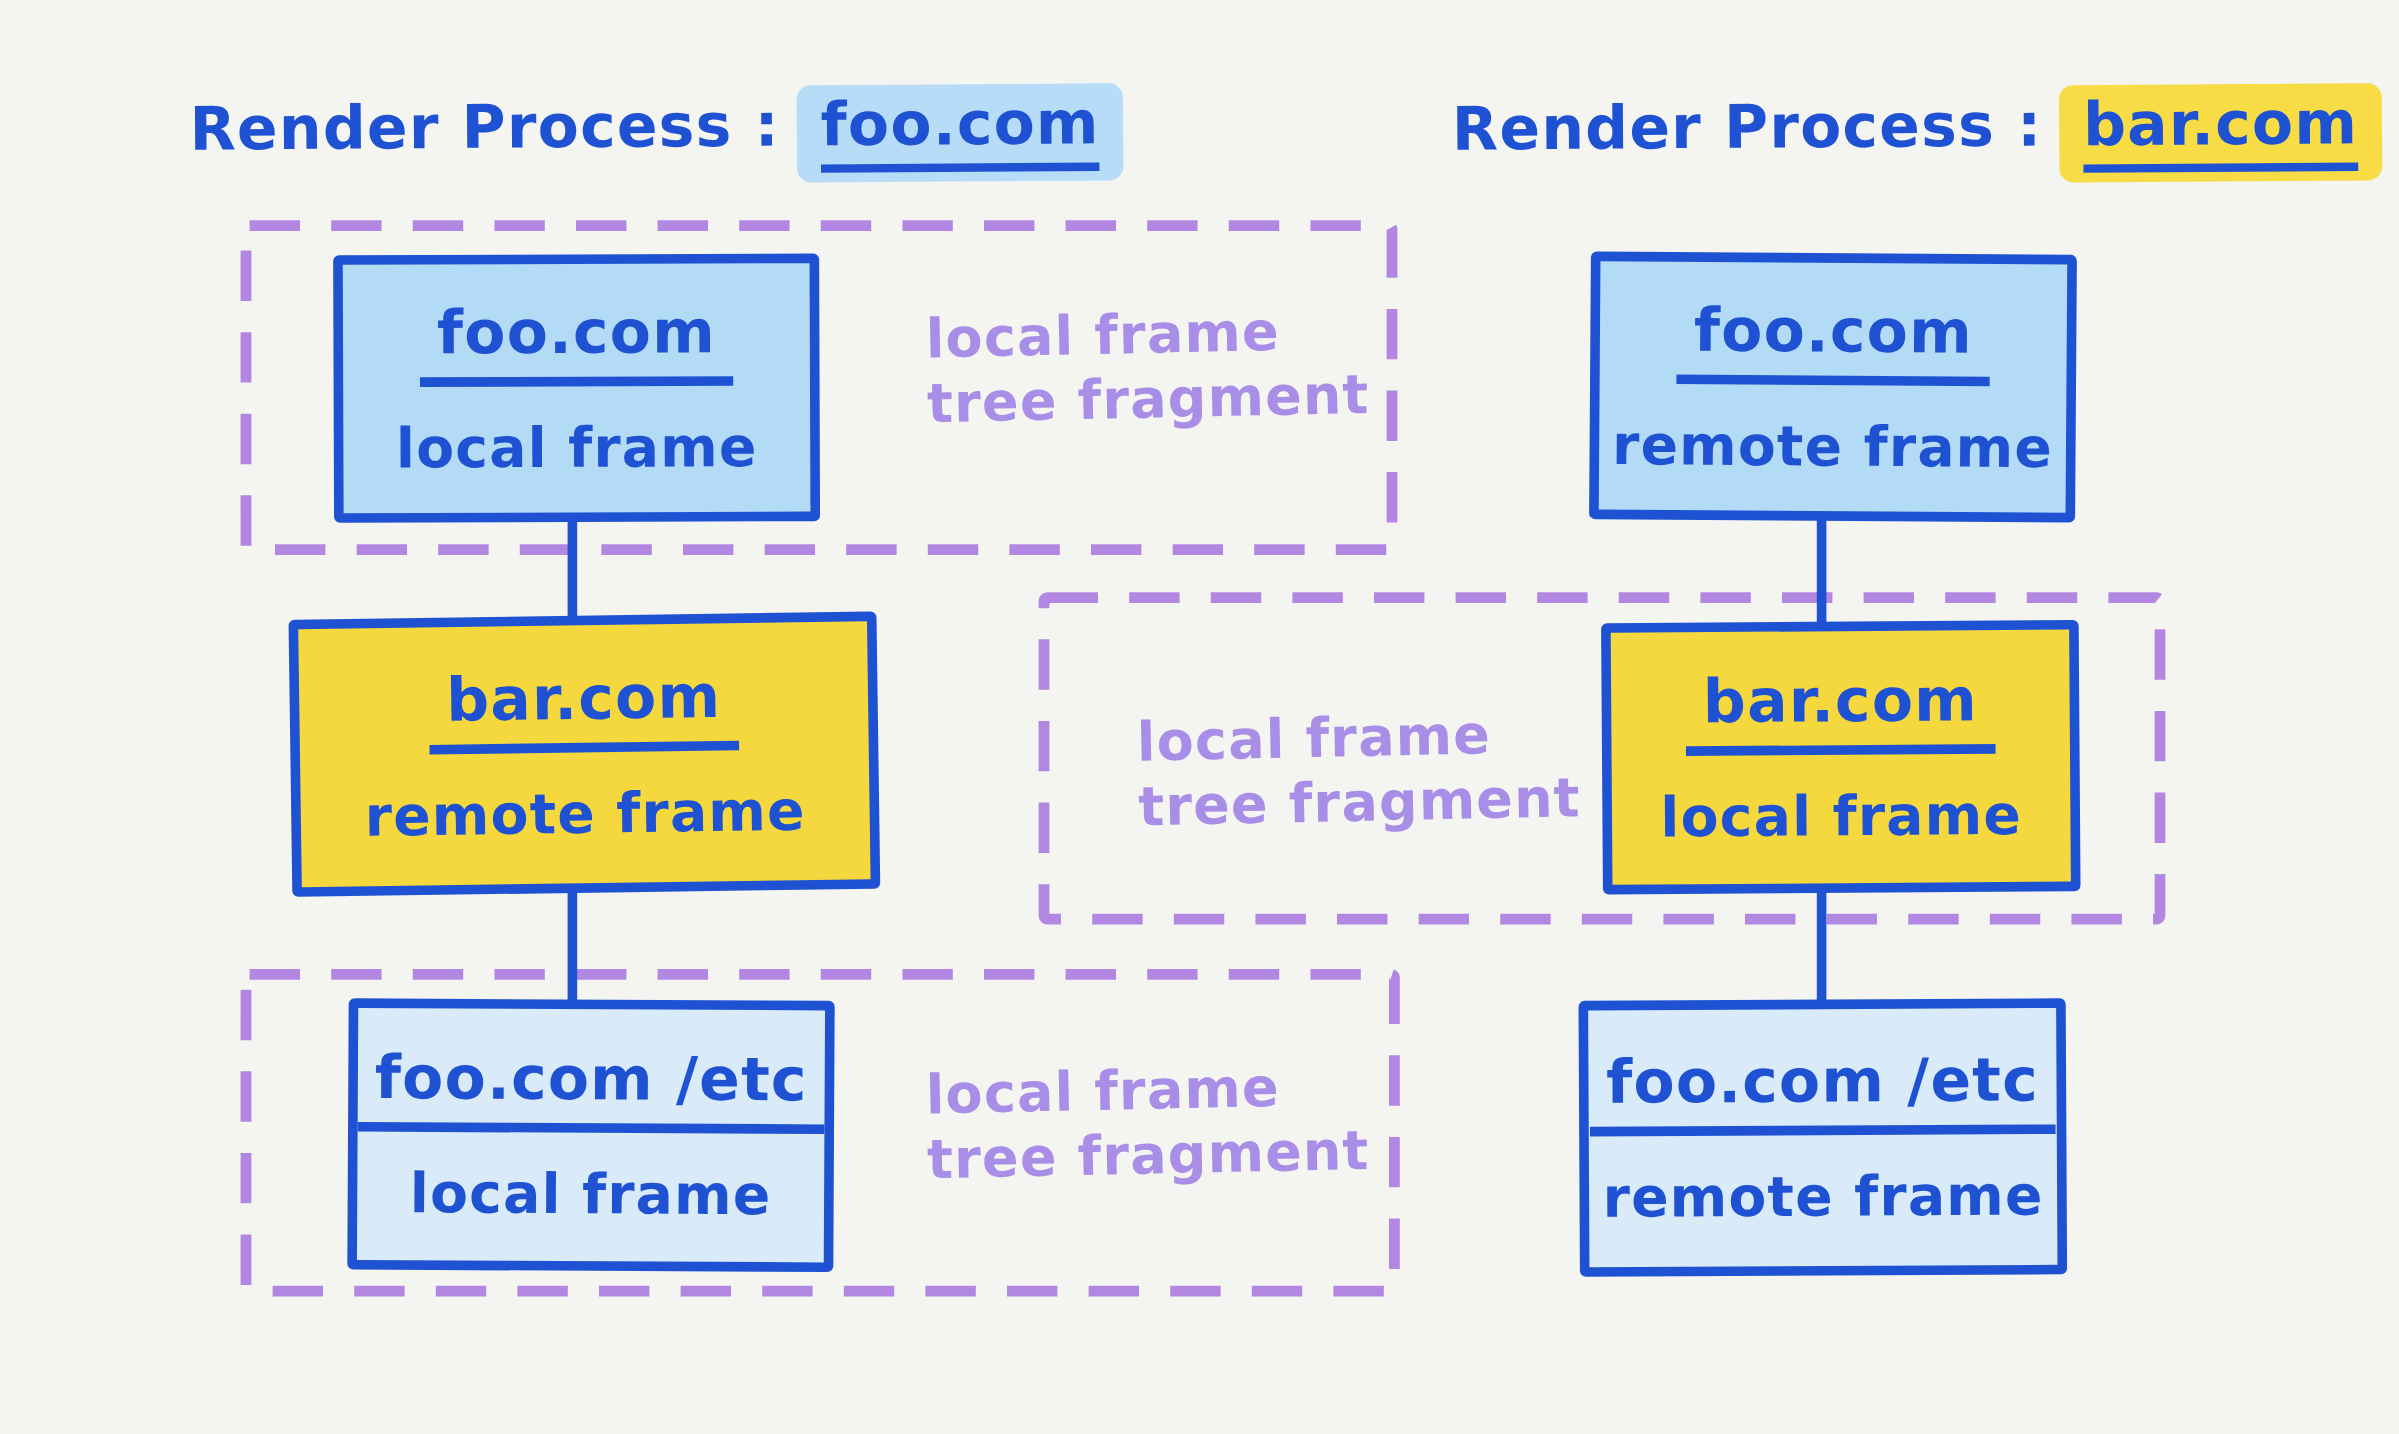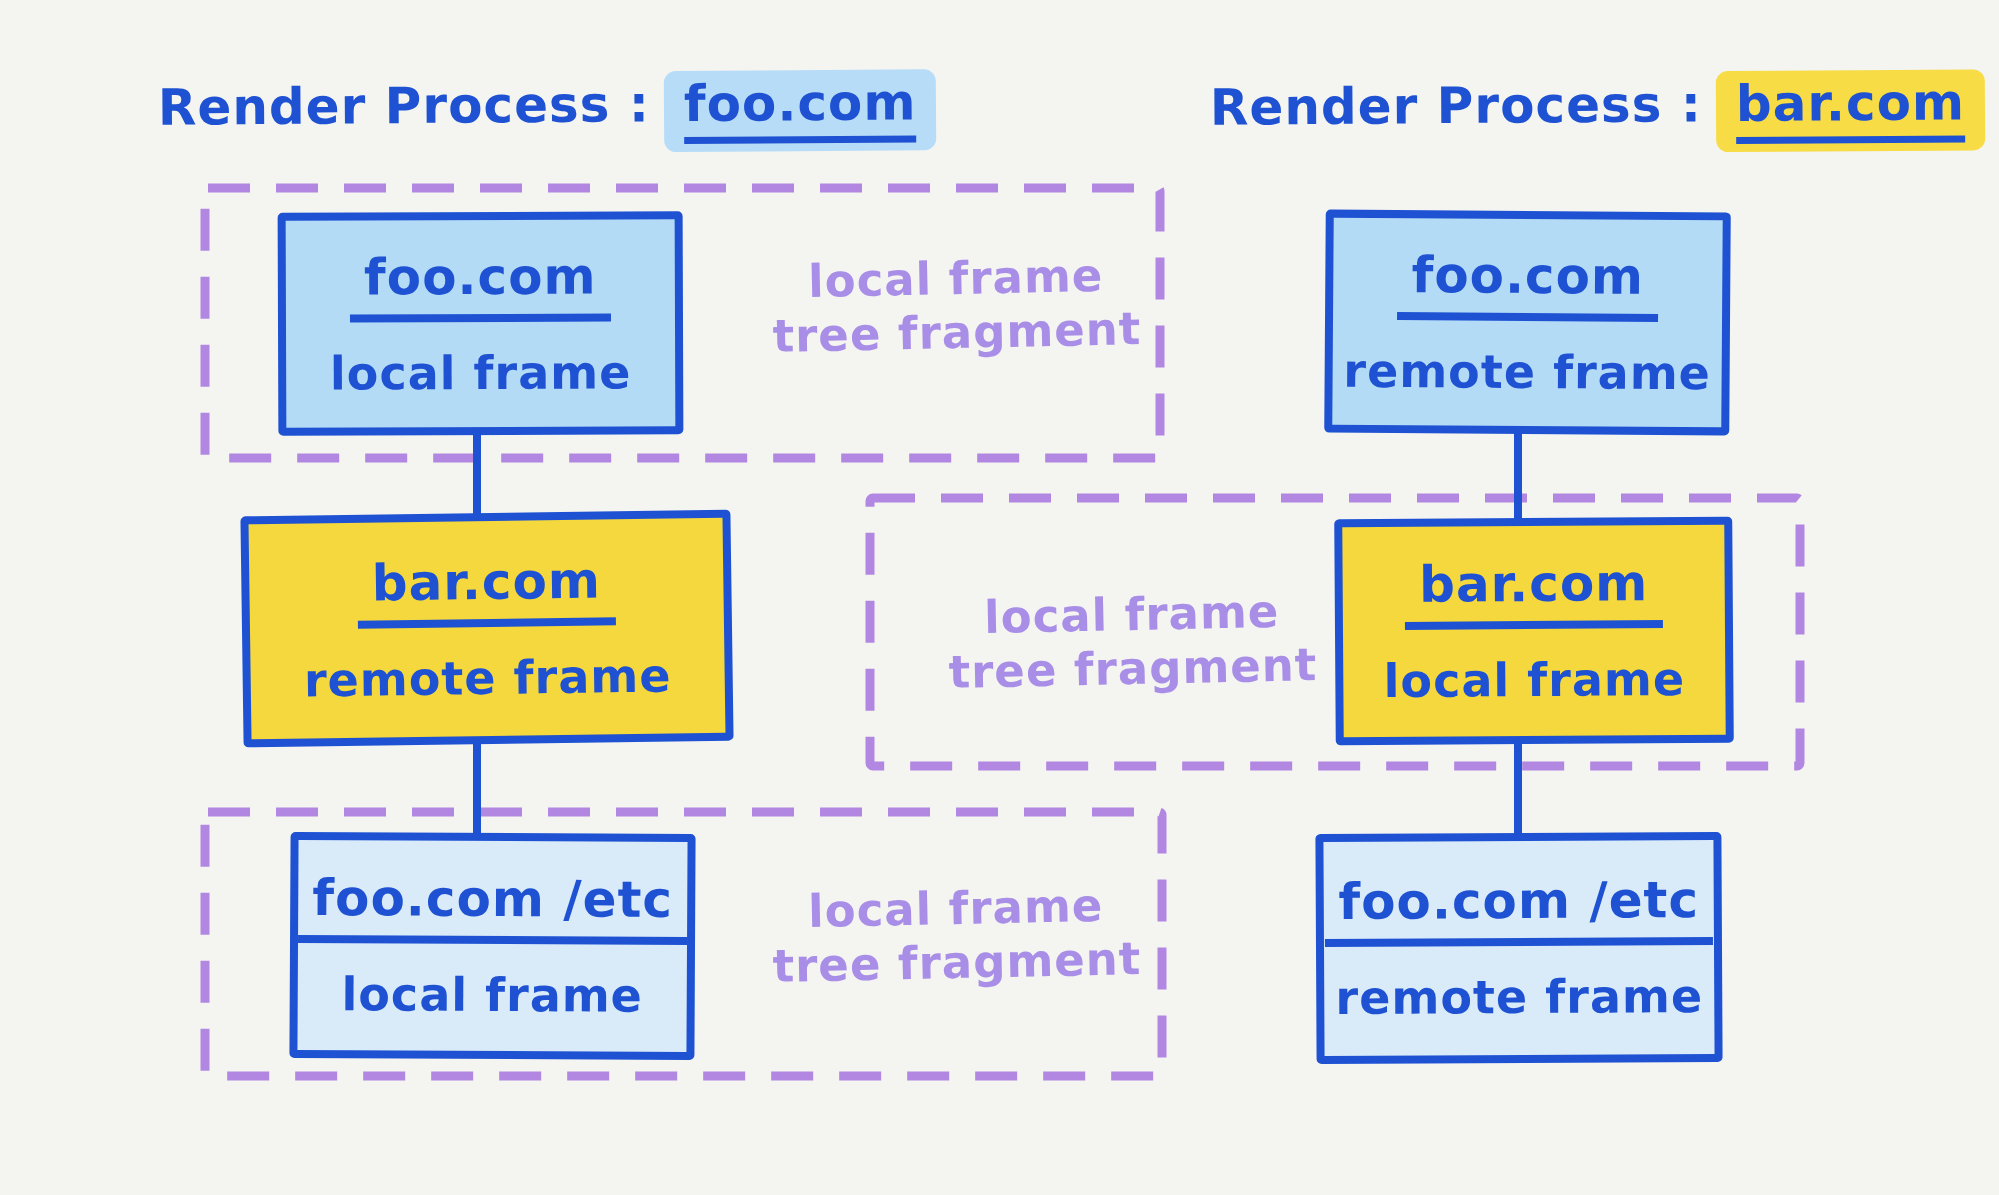--- a/index.html
+++ b/index.html
@@ -3,21 +3,21 @@
 <meta charset="utf-8">
 <style>
   :root{
     --bg:#f4f4f1; --ink:#1e52d3;
     --box-blue:#b4dbf5; --box-blue-light:#d9eaf8; --box-yellow:#f4d83d;
     --purple-dash:#b287e2; --purple-text:#a88ee6;
     --hl-blue:#b7dcf7; --hl-yellow:#f7dc45;
   }
   html,body{margin:0;padding:0;}
   body{background:var(--bg);font-family:"DejaVu Sans","Liberation Sans",sans-serif;}
-  .canvas{position:relative;width:1999px;height:1195px;background:var(--bg);overflow:hidden;text-align:center;}
+  .canvas{position:relative;width:1999px;height:1195px;background:var(--bg);overflow:hidden;}
 
   
   .proc-title{position:absolute;top:72px;font-size:50px;font-weight:700;color:var(--ink);
     letter-spacing:1px;white-space:nowrap;transform:rotate(-0.4deg);}
   .proc-title .hl{display:inline-block;margin-left:14px;padding:4px 20px 8px;border-radius:12px;}
   .proc-title .hl .domain-u{display:inline-block;border-bottom:7px solid var(--ink);padding-bottom:4px;}
   .hl-blue{background:var(--hl-blue);}
   .hl-yellow{background:var(--hl-yellow);}
 
   

